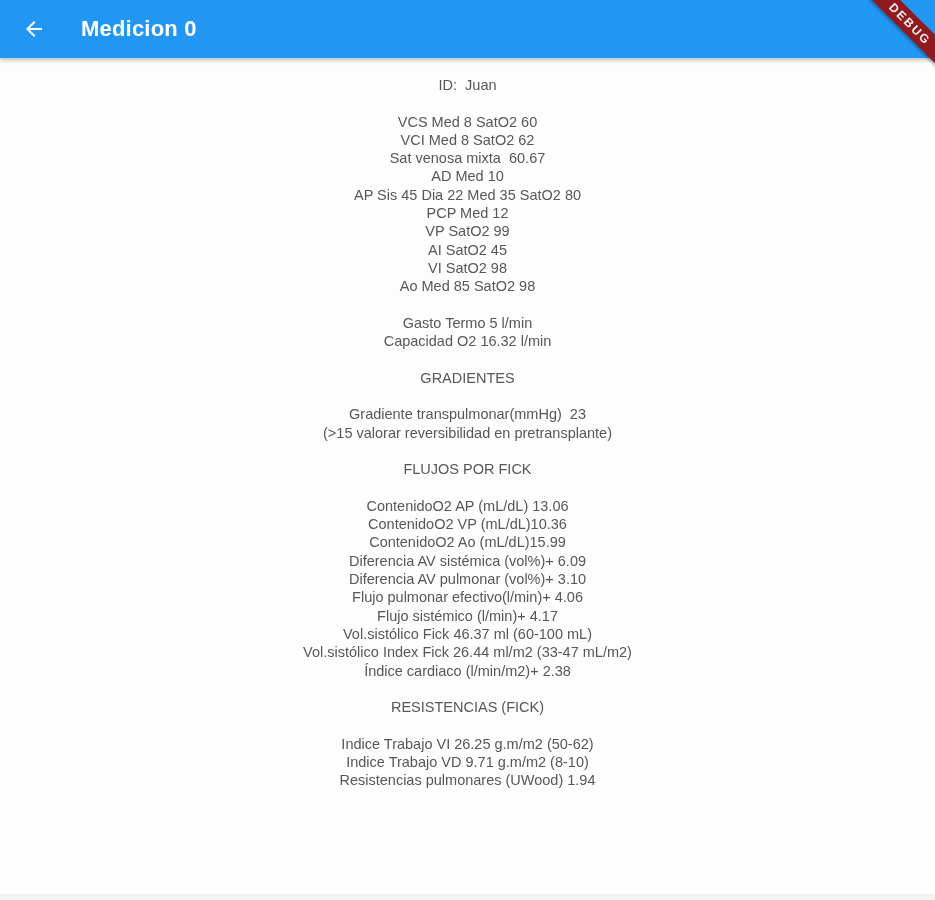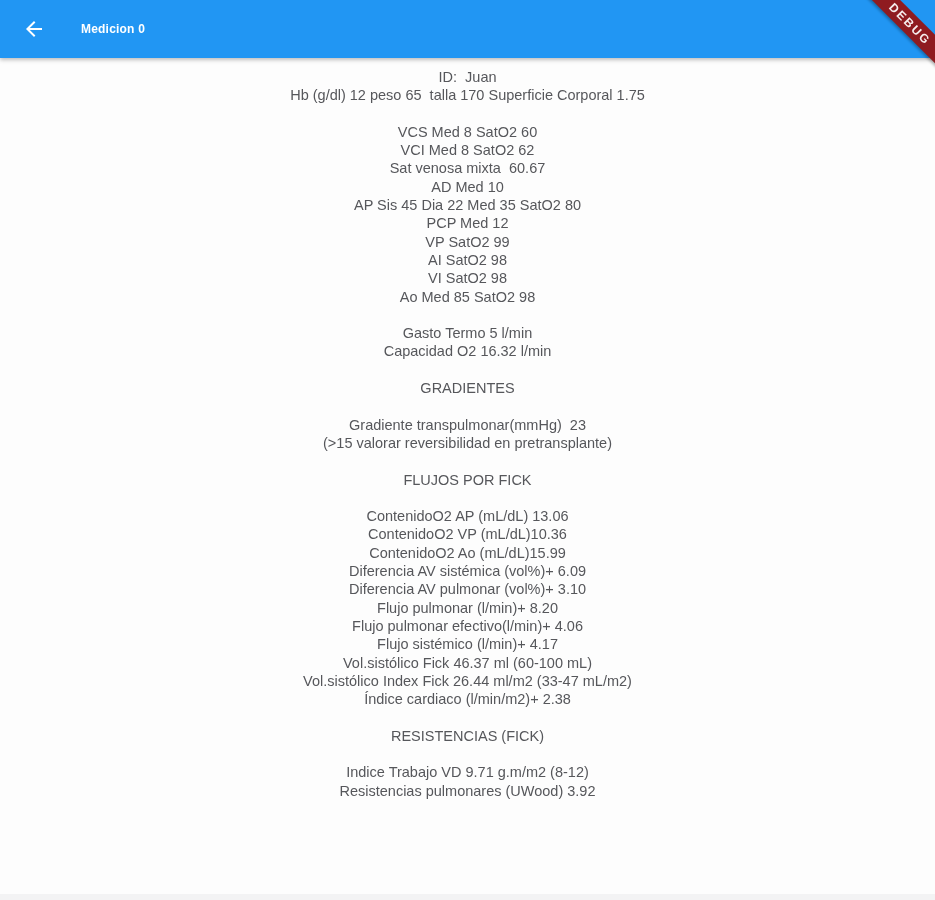--- a/index.html
+++ b/index.html
@@ -21,21 +21,21 @@
     z-index:5;
   }
   .back-btn{
     background:none;border:none;cursor:pointer;
     width:28px;height:28px;padding:0;margin:0;
     display:flex;align-items:center;justify-content:center;
   }
   .back-btn svg{display:block;}
   .appbar h1{
     margin:0 0 0 33px;
-    font-size:12px;line-height:58px;
+    font-size:22px;line-height:58px;
     font-weight:600;letter-spacing:0.2px;
     color:#ffffff;
   }
   
   .ribbon{
     position:absolute;
     top:14px;right:-40px;
     width:130px;
     transform:rotate(45deg);
     transform-origin:center;
@@ -45,21 +45,21 @@
     letter-spacing:2px;
     text-align:center;
     padding:3px 0;
     box-shadow:0 2px 3px rgba(0,0,0,0.3);
     z-index:6;
     pointer-events:none;
   }
   
   .content{
     position:absolute;top:58px;left:0;right:0;bottom:0;
-    padding-top:10px;
+    padding-top:18px;
     overflow:hidden;
   }
   .line{
     min-height:18.3px;
     line-height:18.3px;
     font-size:14.5px;
     color:#56575b;
     text-align:center;
     white-space:pre-wrap;
   }
@@ -85,39 +85,38 @@
     <h1>Medicion 0</h1>
   </header>
 
   <div class="ribbon">DEBUG</div>
 
   <main class="content">
     <div>
 
         <div class="line">ID:  Juan</div>
 
-        <div class="line">Hb (g/dl) 12 peso 65  talla 170 Superficie Corporal 1.75</div>
 
         <div class="line"></div>
 
         <div class="line">VCS Med 8 SatO2 60</div>
 
         <div class="line">VCI Med 8 SatO2 62</div>
 
         <div class="line">Sat venosa mixta  60.67</div>
 
         <div class="line">AD Med 10</div>
 
         <div class="line">AP Sis 45 Dia 22 Med 35 SatO2 80</div>
 
         <div class="line">PCP Med 12</div>
 
         <div class="line">VP SatO2 99</div>
 
-        <div class="line">AI SatO2 98</div>
+        <div class="line">AI SatO2 45</div>
 
         <div class="line">VI SatO2 98</div>
 
         <div class="line">Ao Med 85 SatO2 98</div>
 
         <div class="line"></div>
 
         <div class="line">Gasto Termo 5 l/min</div>
 
         <div class="line">Capacidad O2 16.32 l/min</div>
@@ -144,41 +143,41 @@
 
         <div class="line">ContenidoO2 VP (mL/dL)10.36</div>
 
         <div class="line">ContenidoO2 Ao (mL/dL)15.99</div>
 
 
         <div class="line">Diferencia AV sistémica (vol%)+ 6.09</div>
 
         <div class="line">Diferencia AV pulmonar (vol%)+ 3.10</div>
 
-        <div class="line">Flujo pulmonar (l/min)+ 8.20</div>
 
         <div class="line">Flujo pulmonar efectivo(l/min)+ 4.06</div>
 
         <div class="line">Flujo sistémico (l/min)+ 4.17</div>
 
         <div class="line">Vol.sistólico Fick 46.37 ml (60-100 mL)</div>
 
         <div class="line">Vol.sistólico Index Fick 26.44 ml/m2 (33-47 mL/m2)</div>
 
         <div class="line">Índice cardiaco (l/min/m2)+ 2.38</div>
 
         <div class="line"></div>
 
         <div class="line">RESISTENCIAS (FICK)</div>
 
         <div class="line"></div>
 
+        <div class="line">Indice Trabajo VI 26.25 g.m/m2 (50-62)</div>
 
-        <div class="line">Indice Trabajo VD 9.71 g.m/m2 (8-12)</div>
+        <div class="line">Indice Trabajo VD 9.71 g.m/m2 (8-10)</div>
 
-        <div class="line">Resistencias pulmonares (UWood) 3.92</div>
+        <div class="line">Resistencias pulmonares (UWood) 1.94</div>
 
       </div>
   </main>
 
   <div class="bottom-strip"></div>
 
 </div>
 
 </body></html>

